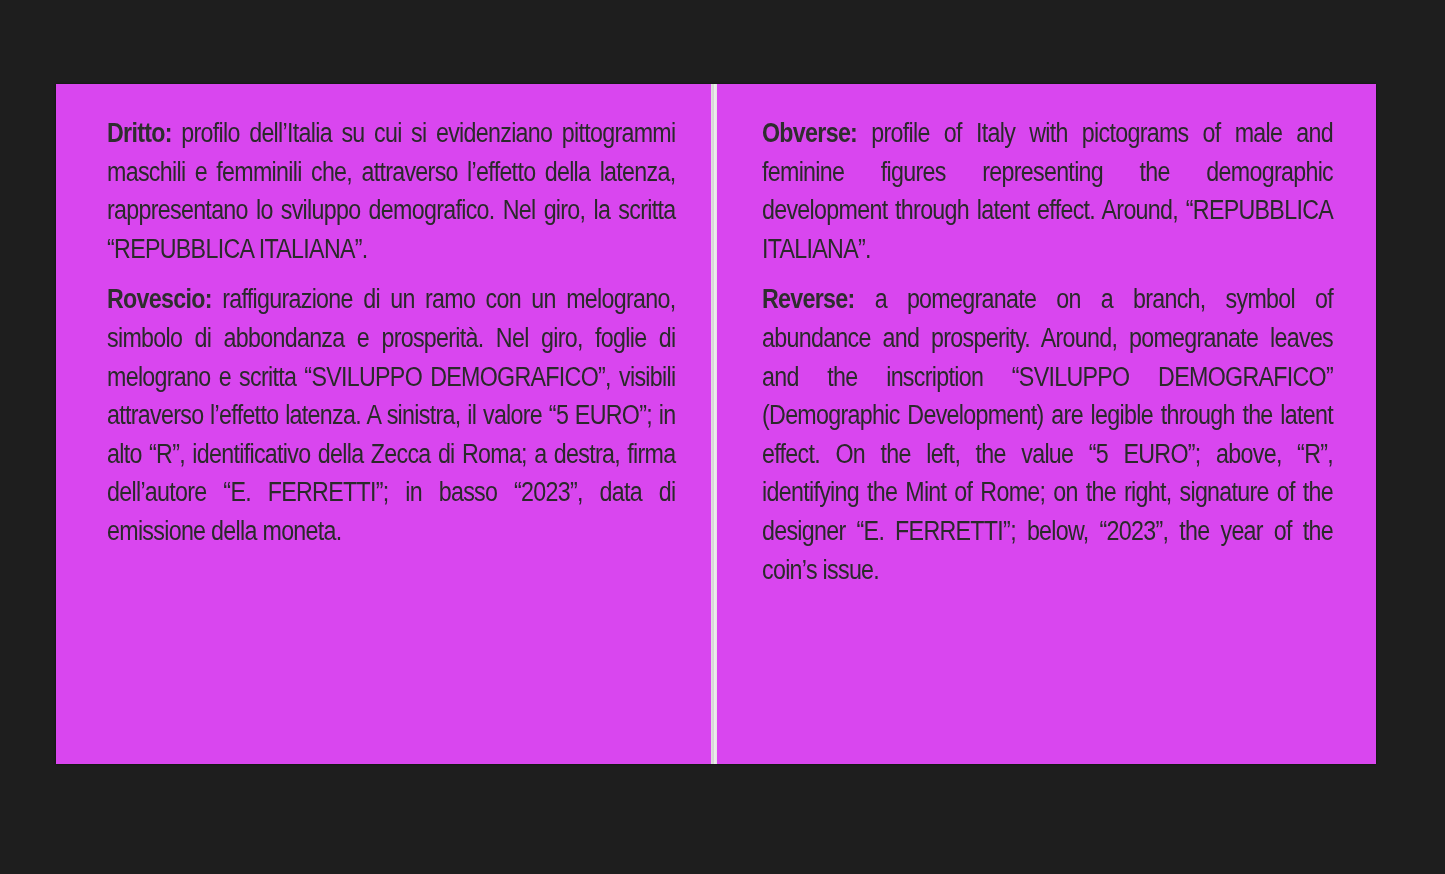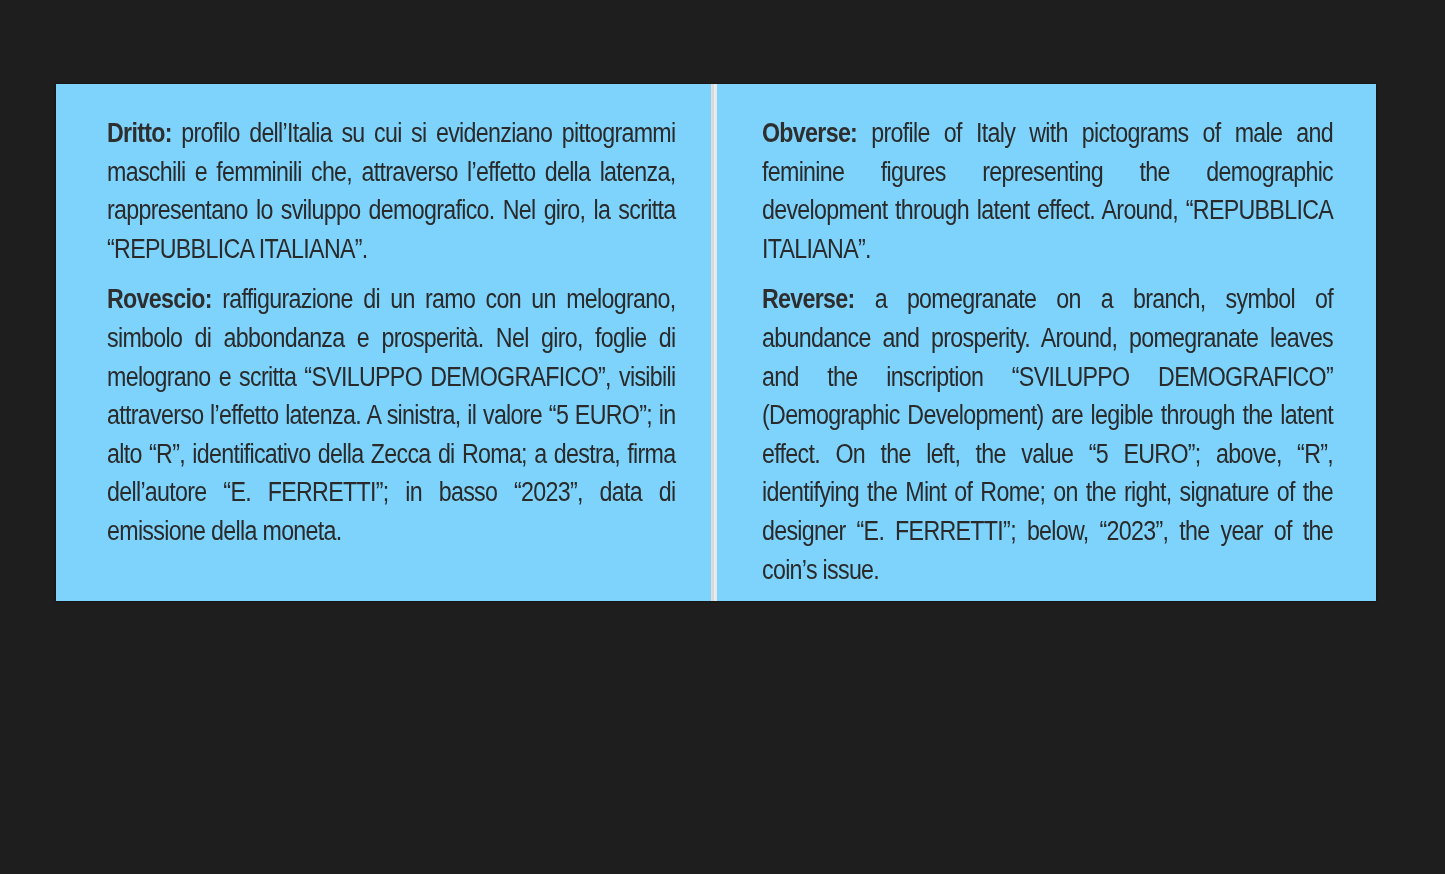--- a/index.html
+++ b/index.html
@@ -8,22 +8,22 @@
       width: 1445px;
       height: 874px;
       background: #1e1e1e;
       overflow: hidden;
     }
     .sheet {
       position: absolute;
       left: 56px;
       top: 84px;
       width: 1320px;
-      height: 517px;
-      background: #7dd3fc;
+      height: 680px;
+      background: #d946ef;
       box-shadow: 0 0 2px rgba(0,0,0,0.6);
     }
     .fold {
       position: absolute;
       left: 655px;
       top: 0;
       width: 6px;
       height: 100%;
       background: linear-gradient(to right, #e2e2e2, #d4d4d4 40%, #efefef 60%, #e3e3e3);
     }

